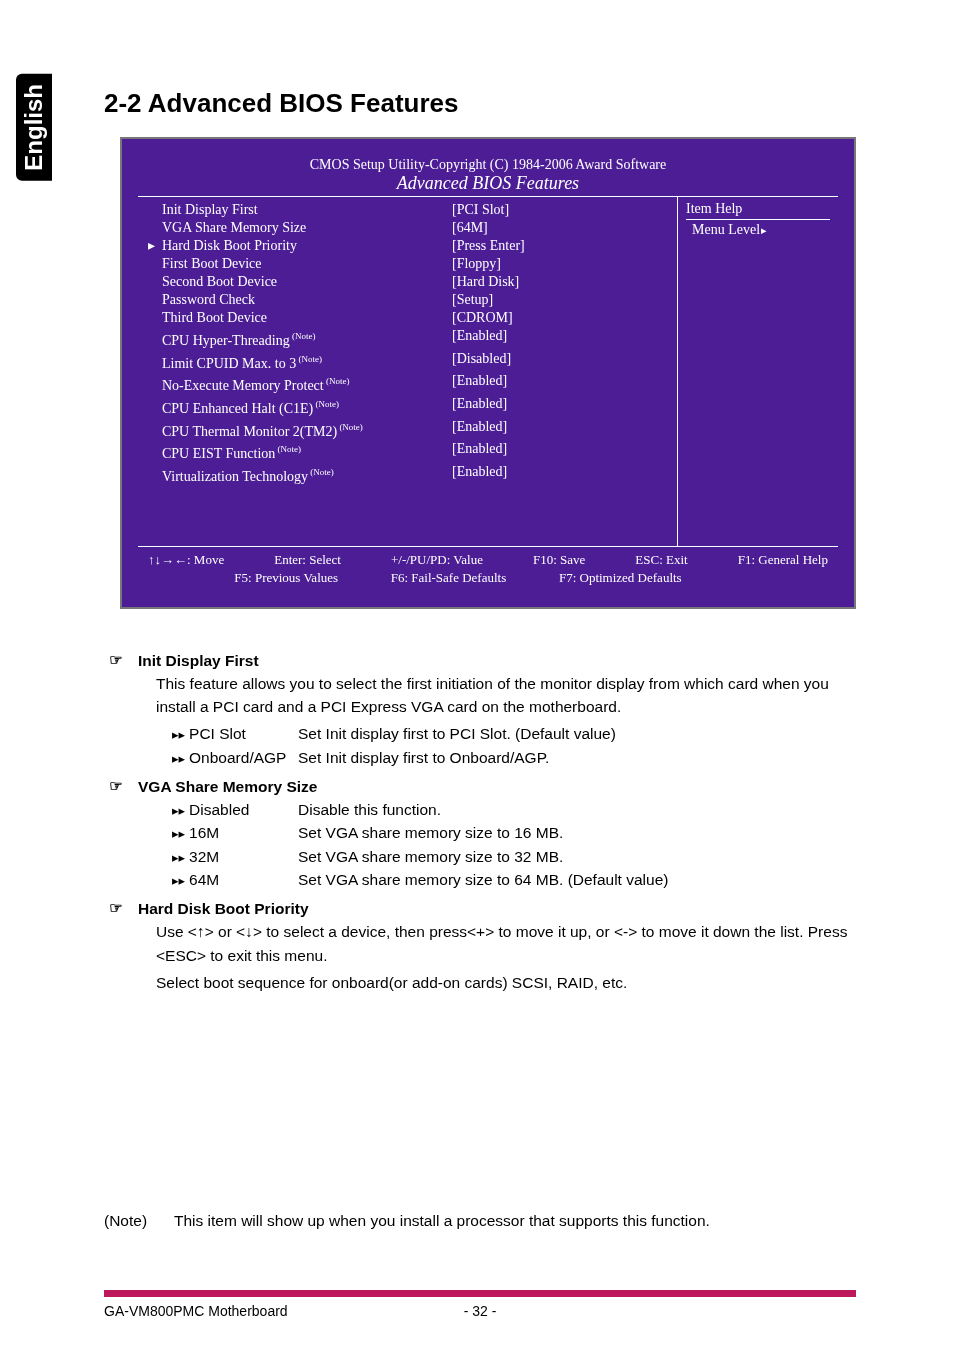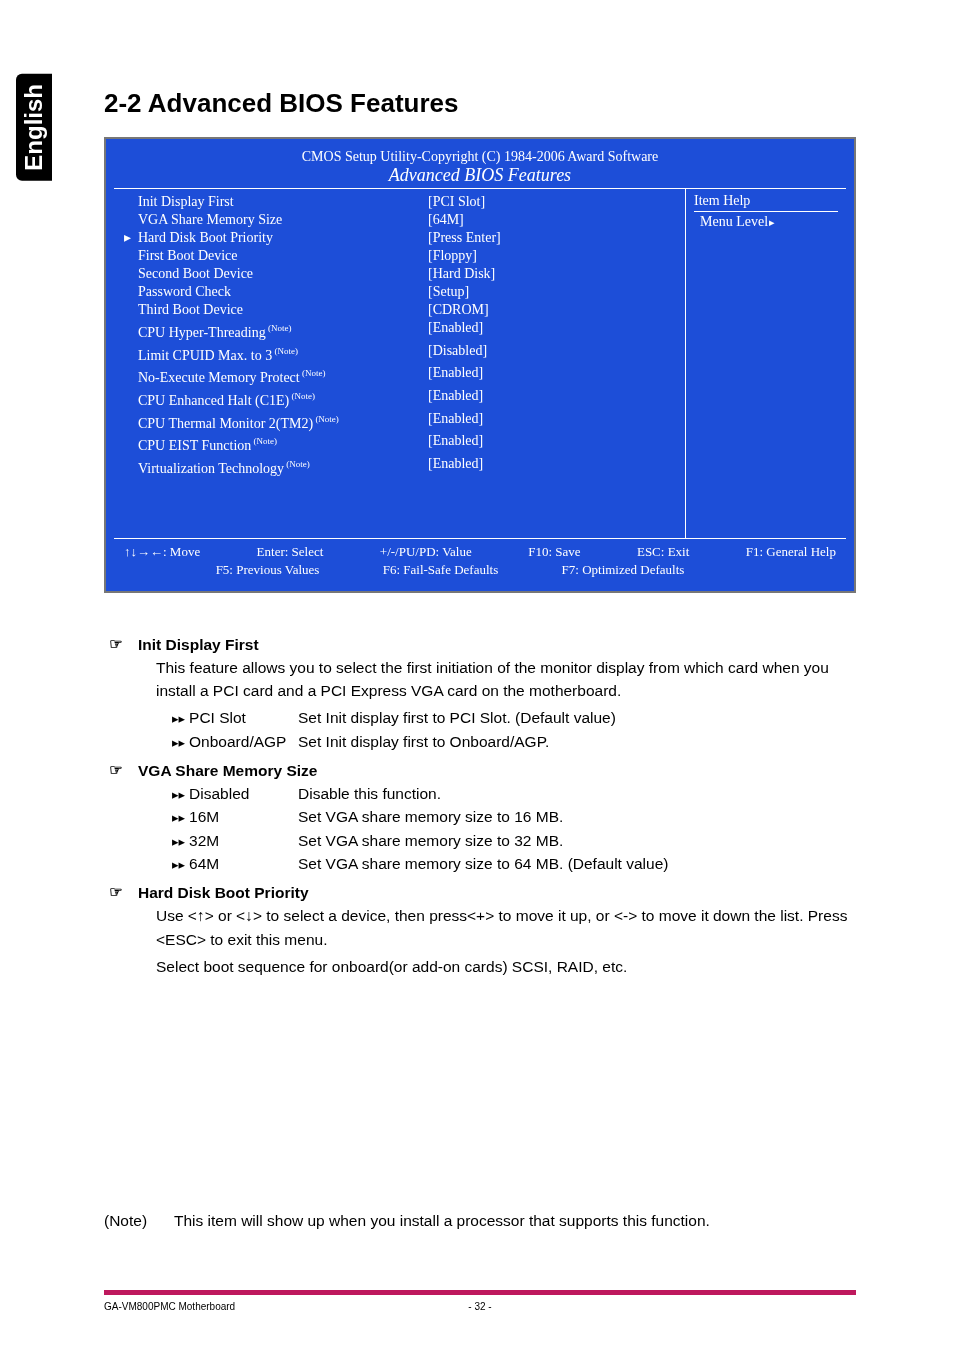--- a/index.html
+++ b/index.html
@@ -30,26 +30,27 @@
     left: 104px;
     width: 752px;
   }
   .section-title {
     font-size: 26px;
     font-weight: bold;
     margin-bottom: 18px;
   }
   .bios-box {
     border: 3px double #fff;
-    background: #1d4ed8;
+    background: #4c1d95;
     color: #fff;
     font-family: "Times New Roman", Times, serif;
     font-size: 14px;
-    padding: 8px;
+    padding: 16px;
     border: 2px solid #777;
+    margin-left: 16px;
   }
   .bios-header {
     text-align: center;
     padding-top: 2px;
     font-size: 14px;
   }
   .bios-subheader {
     text-align: center;
     padding-bottom: 2px;
     font-size: 18px;
@@ -92,21 +93,21 @@
   .content { margin-top: 40px; font-size: 15.5px; line-height: 1.5; }
   .opt-head { font-weight: bold; display:flex; align-items:center; margin-top: 6px;}
   .opt-head .hand { font-size: 15px; margin-right: 10px; margin-left: -24px; width: 24px; text-align:center;}
   .para { margin-left: 28px; margin-bottom: 4px; }
   .opt-row { display:flex; margin-left: 44px; margin-bottom: 0px;}
   .opt-key { width: 126px; }
   .dbl-arrow { font-size: 13px; margin-right: 4px; }
   .content-block { margin-left: 24px; }
   .note-block { position:absolute; left:104px; top: 1212px; width:752px; font-size:15.5px; display:flex;}
   .note-block .nl { width: 70px; }
-  .footer-line { position:absolute; left:104px; top:1290px; width:752px; border-top:5px solid #be185d; padding-top:6px; display:flex; font-size:10px;}
+  .footer-line { position:absolute; left:104px; top:1290px; width:752px; border-top:7px solid #be185d; padding-top:6px; display:flex; font-size:14px;}
   .footer-line .fl-left { flex:1; }
   .footer-line .fl-mid { flex:1; text-align:center; }
   .footer-line .fl-right { flex:1; }
   .tri-right::after { content:"▸"; font-size:11px; margin-left:1px;}
 </style>
 </head>
 <body>
 
 <div class="side-tab">English</div>
 

